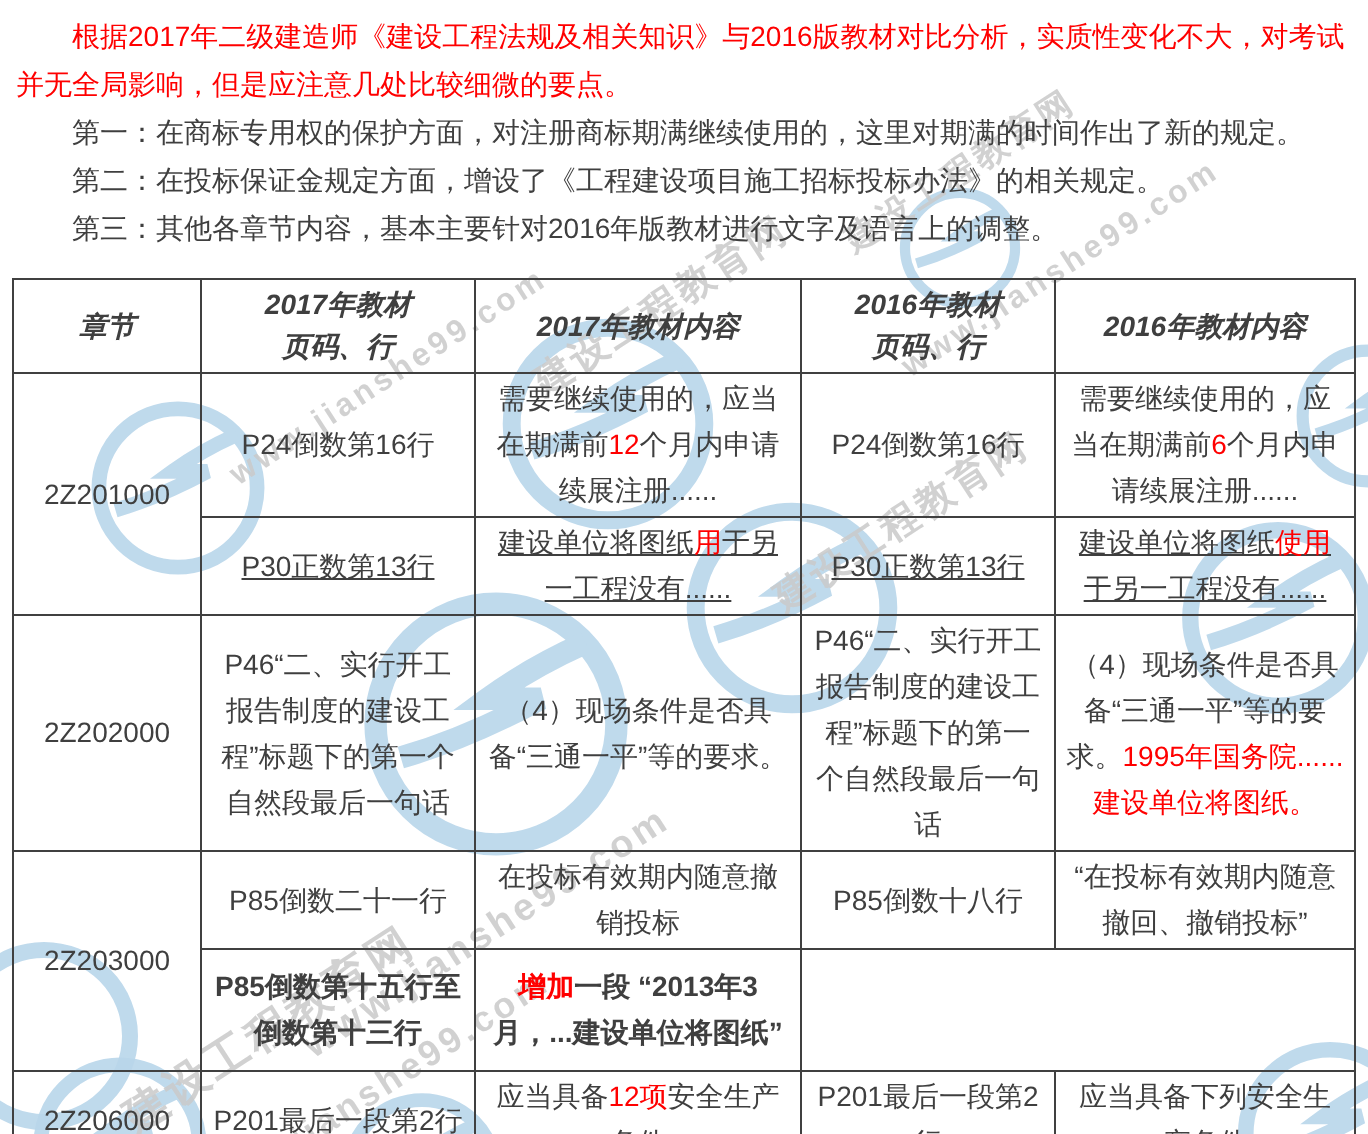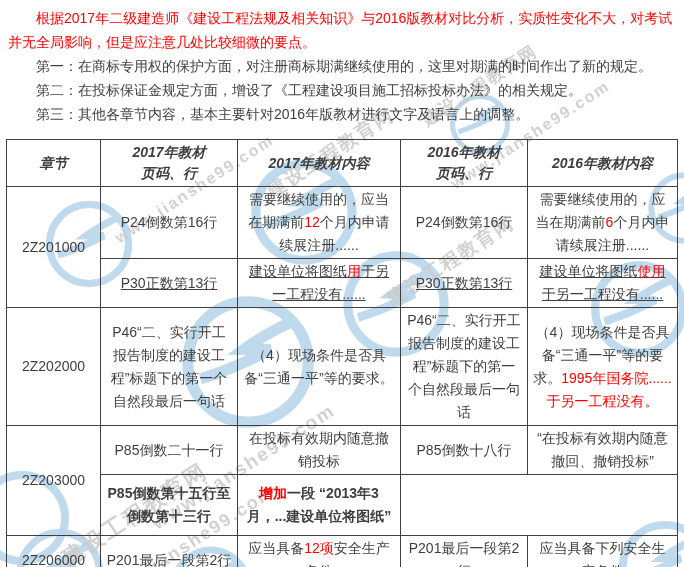--- a/index.html
+++ b/index.html
@@ -190,21 +190,21 @@
         <td class="left"><span>建设单位将图纸</span><span class="hl">用</span><span>于另一工程没有......</span></td>
         <td class="center">P30正数第13行</td>
         <td class="left"><span>建设单位将图纸</span><span class="hl">使用</span><span>于另一工程没有......</span></td>
       </tr>
 
       <tr style="height:118px;">
         <td class="center">2Z202000</td>
         <td class="center">P46“二、实行开工报告制度的建设工程”标题下的第一个自然段最后一句话</td>
         <td class="left"><span>（4）现场条件是否具备“三通一平”等的要求。</span></td>
         <td class="center">P46“二、实行开工报告制度的建设工程”标题下的第一个自然段最后一句话</td>
-        <td class="left"><span>（4）现场条件是否具备“三通一平”等的要求。</span><span class="hl">1995年国务院......于另一工程没有。</span></td>
+        <td class="left"><span>（4）现场条件是否具备“三通一平”等的要求。</span><span class="hl">1995年国务院......建设单位将图纸。</span></td>
       </tr>
 
       <tr style="height:40px;">
         <td class="center" rowspan="2">2Z203000</td>
         <td class="center">P85倒数二十一行</td>
         <td class="center"><span>在投标有效期内随意撤销投标</span></td>
         <td class="center">P85倒数十八行</td>
         <td class="center"><span>“在投标有效期内随意撤回、撤销投标”</span></td>
       </tr>
       <tr style="height:61px;font-weight:bold;">

